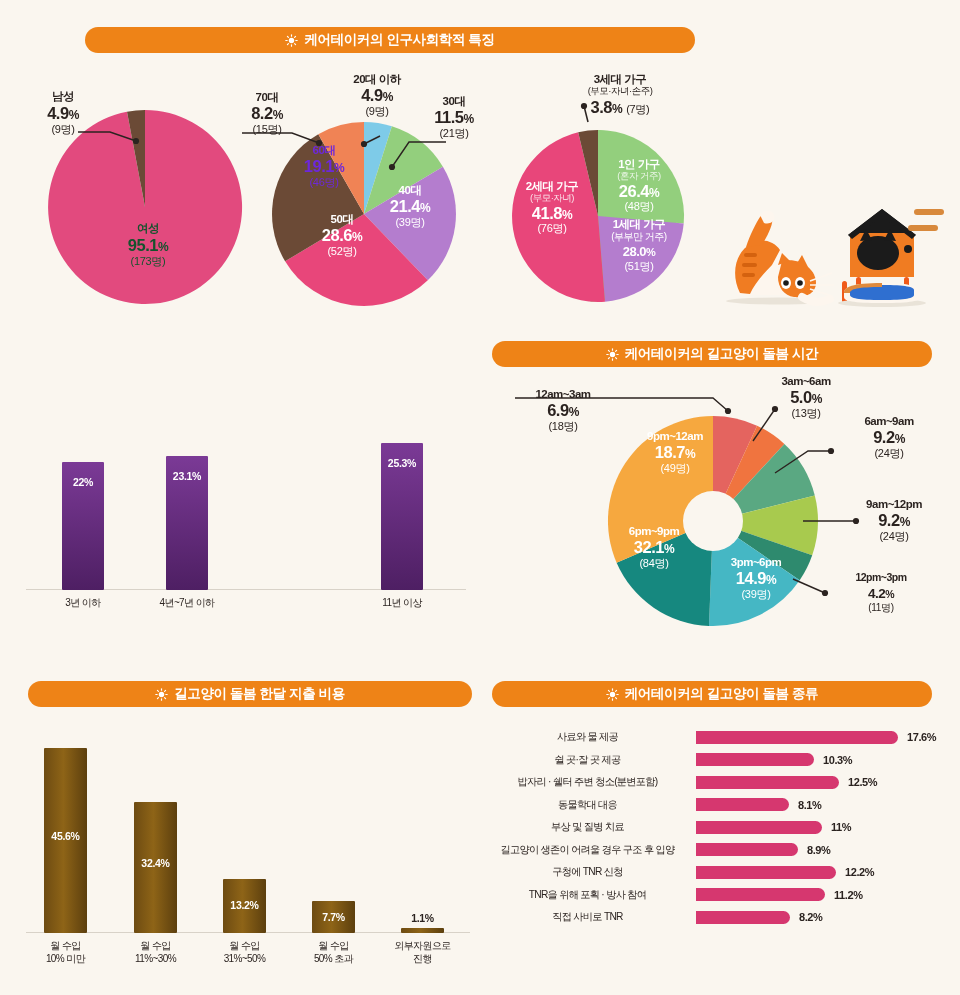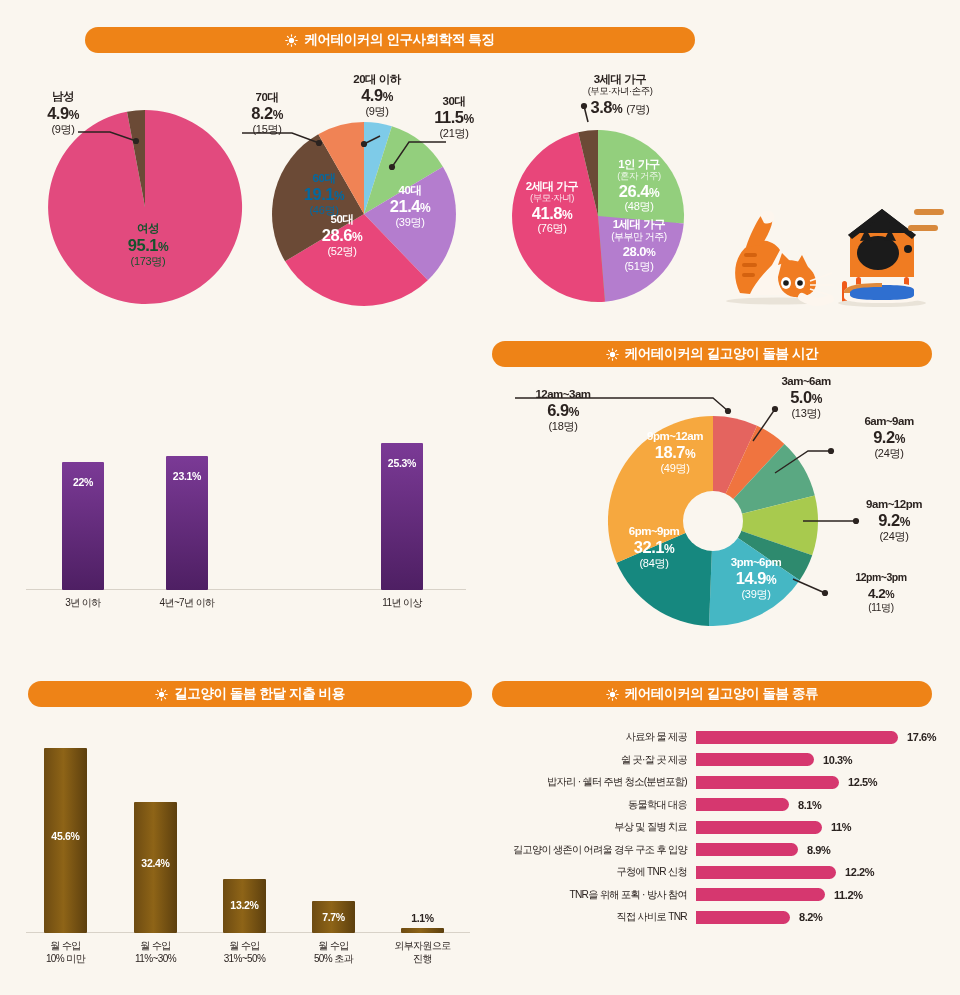--- a/index.html
+++ b/index.html
@@ -57,21 +57,21 @@
   .vbar .cat {
     position: absolute; left: -24px; width: calc(100% + 48px);
     text-align: center; color: #2b2320;
     font-size: 10px; letter-spacing: -0.6px; line-height: 1.25;
     top: calc(100% + 7px);
   }
 
   
   .hrow { display: flex; align-items: center; height: 22.5px; }
   .hrow .hlabel {
-    width: 208px; text-align: right; padding-right: 9px;
+    width: 208px; text-align: center; padding-right: 9px;
     font-size: 10.2px; letter-spacing: -0.7px; color: #2b2320;
     white-space: nowrap;
   }
   .hrow .hbar {
     height: 13px; background: #d6376f; border-radius: 0 7px 7px 0;
   }
   .hrow .hval {
     padding-left: 9px; font-size: 11px; font-weight: bold;
     letter-spacing: -0.4px; color: #2b2320; white-space: nowrap;
   }
@@ -169,21 +169,21 @@
     <div><span class="big">21.4</span><span style="font-size:12px;font-weight:bold;">%</span></div>
     <div class="cnt">(39명)</div>
   </div>
 
   <div class="abs ctr lbl" style="left:306px; top:213px; width:72px; color:#ffffff;">
     <div class="nm">50대</div>
     <div><span class="big">28.6</span><span style="font-size:12px;font-weight:bold;">%</span></div>
     <div class="cnt">(52명)</div>
   </div>
 
-  <div class="abs ctr lbl" style="left:288px; top:172px; width:72px; color:#0369a1;">
+  <div class="abs ctr lbl" style="left:288px; top:144px; width:72px; color:#6d28d9;">
     <div class="nm">60대</div>
     <div><span class="big">19.1</span><span style="font-size:12px;font-weight:bold;">%</span></div>
     <div class="cnt">(46명)</div>
   </div>
 
   <svg class="abs" style="left:512px; top:130px;" width="176" height="176">
     <g transform="translate(86,86)">
 
       <path d="M0 0 L0 -86 A86 86 0 0 1 -7.6 85.7 Z" fill="#93cf7d" transform="rotate(0)"></path>
 

